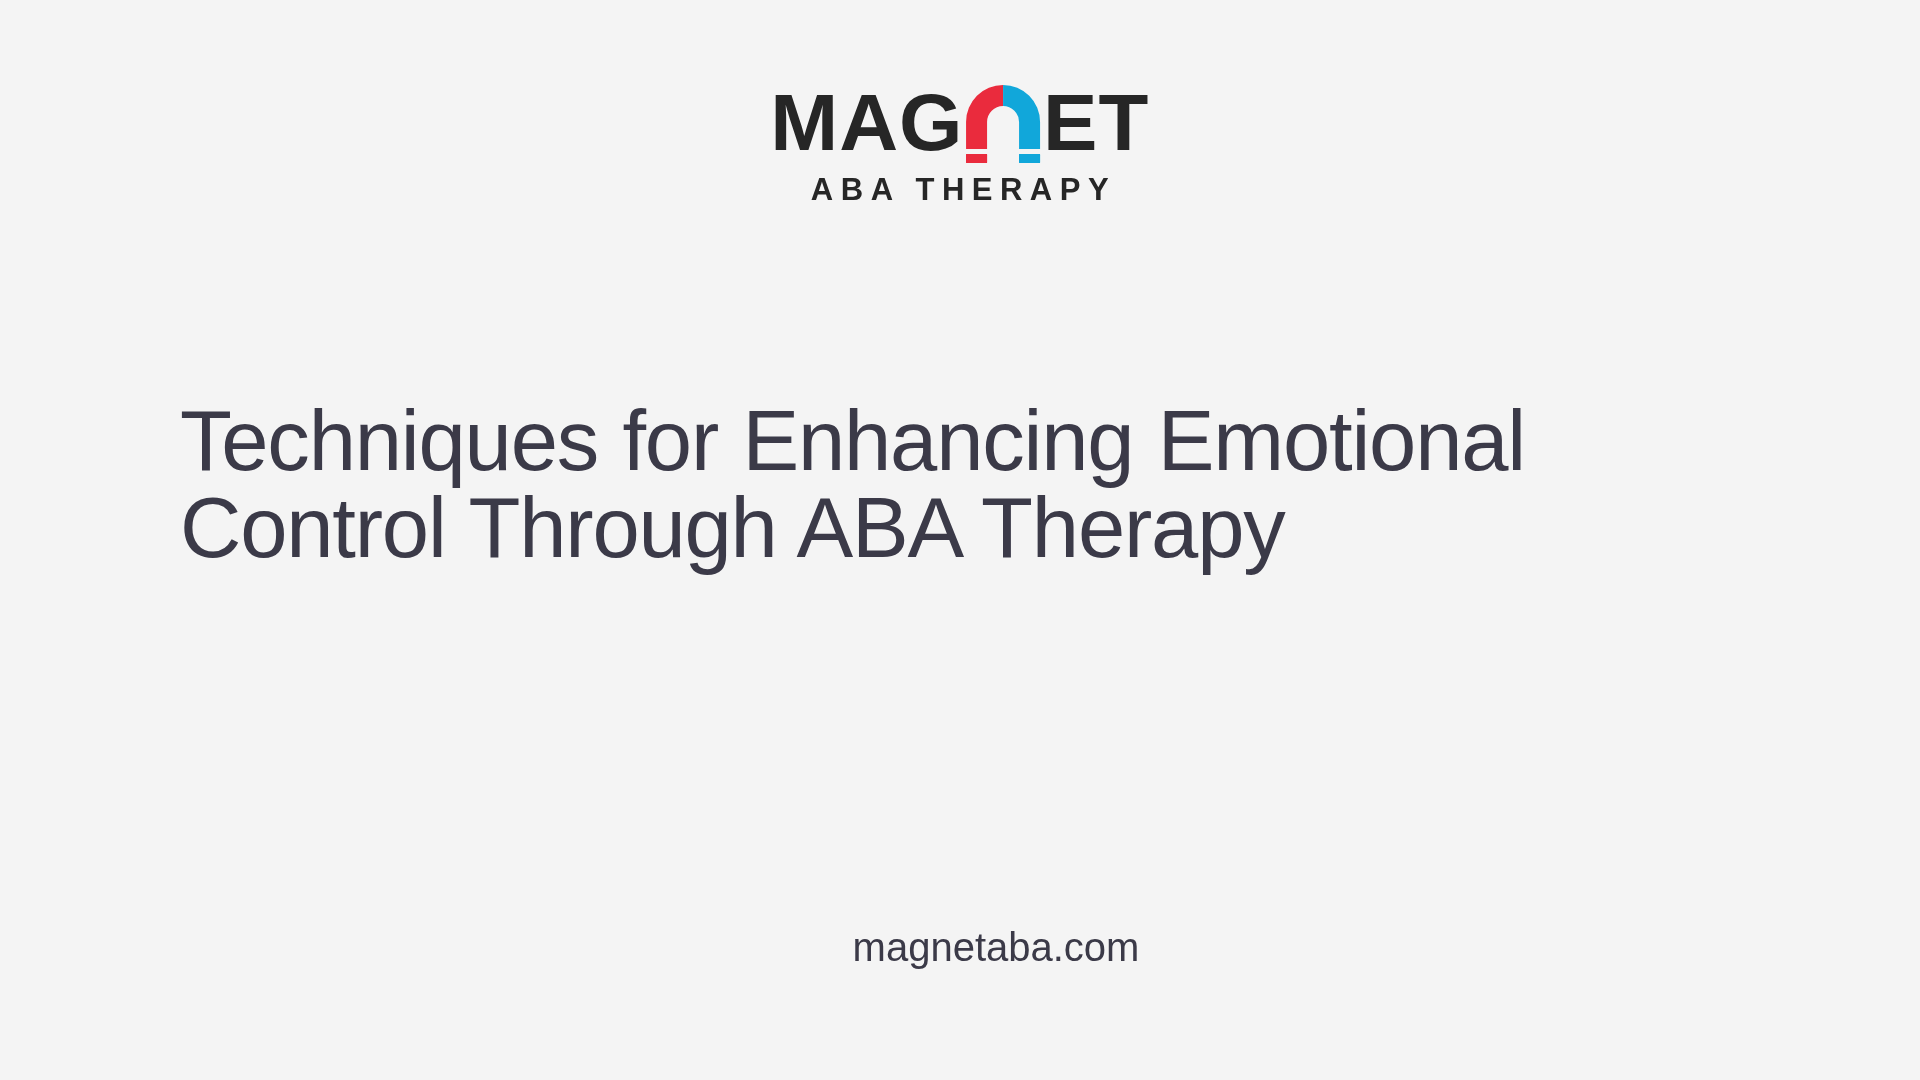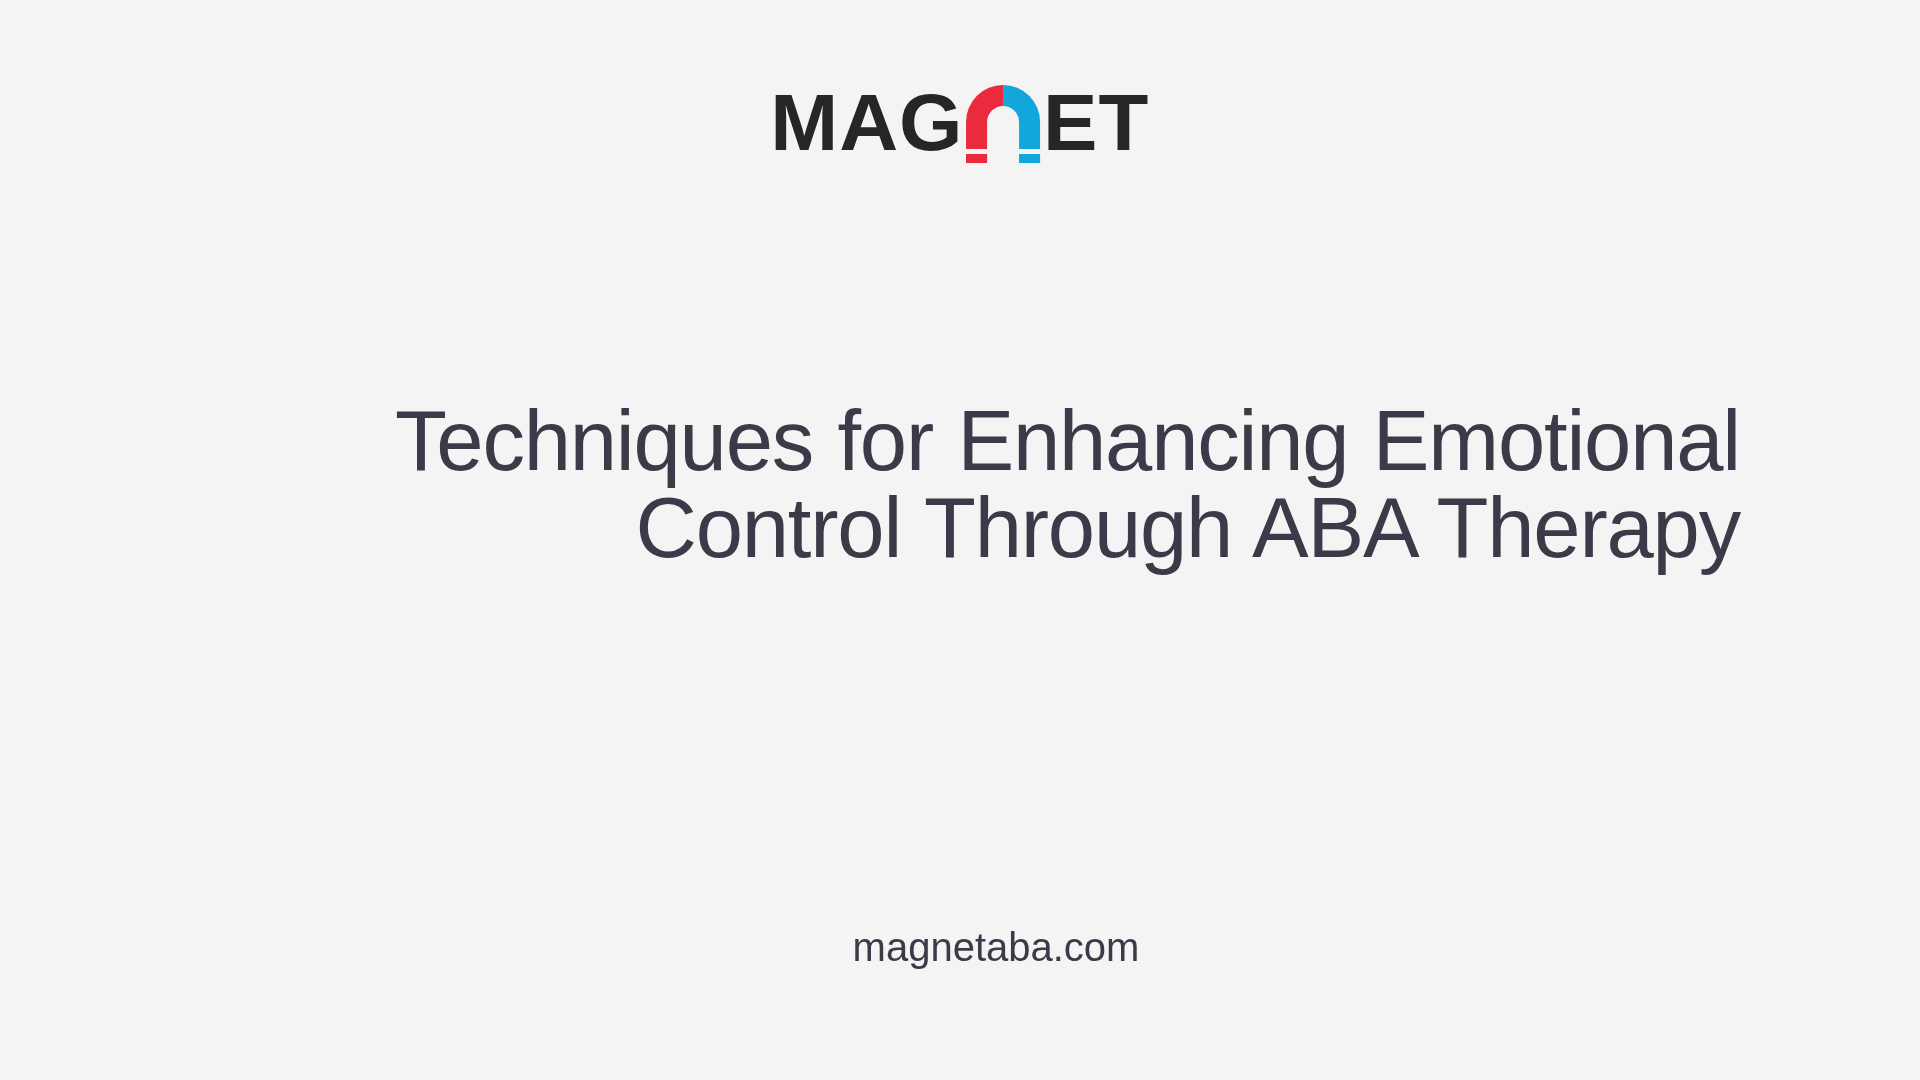--- a/index.html
+++ b/index.html
@@ -77,21 +77,21 @@
     white-space: nowrap;
   }
 
   
   .headline {
     position: absolute;
     top: 398px;
     left: 50%;
     transform: translateX(-50%);
     width: 1560px;
-    text-align: right;
+    text-align: left;
     font-size: 85px;
     font-weight: 400;
     line-height: 1.02;
     letter-spacing: -1.2px;
     color: #3b3a48;
     word-spacing: 2px;
   }
 
   
   .footer-url {
@@ -127,20 +127,21 @@
           <rect x="0" y="66" width="78" height="5" fill="#f4f4f4"></rect>
 
           <rect x="2" y="71" width="21" height="9" rx="1.5" fill="#ea2b3d"></rect>
           <rect x="55" y="71" width="21" height="9" rx="1.5" fill="#11a7da"></rect>
         </svg>
       </span>
 
       <span class="wordmark-text">ET</span>
     </div>
 
+    <div class="tagline">ABA THERAPY</div>
   </div>
 
   <h1 class="headline">
     <span>Techniques for Enhancing</span>
     <span>Emotional Control Through ABA</span>
     <span>Therapy</span>
   </h1>
 
   <div class="footer-url">magnetaba.com</div>
 

